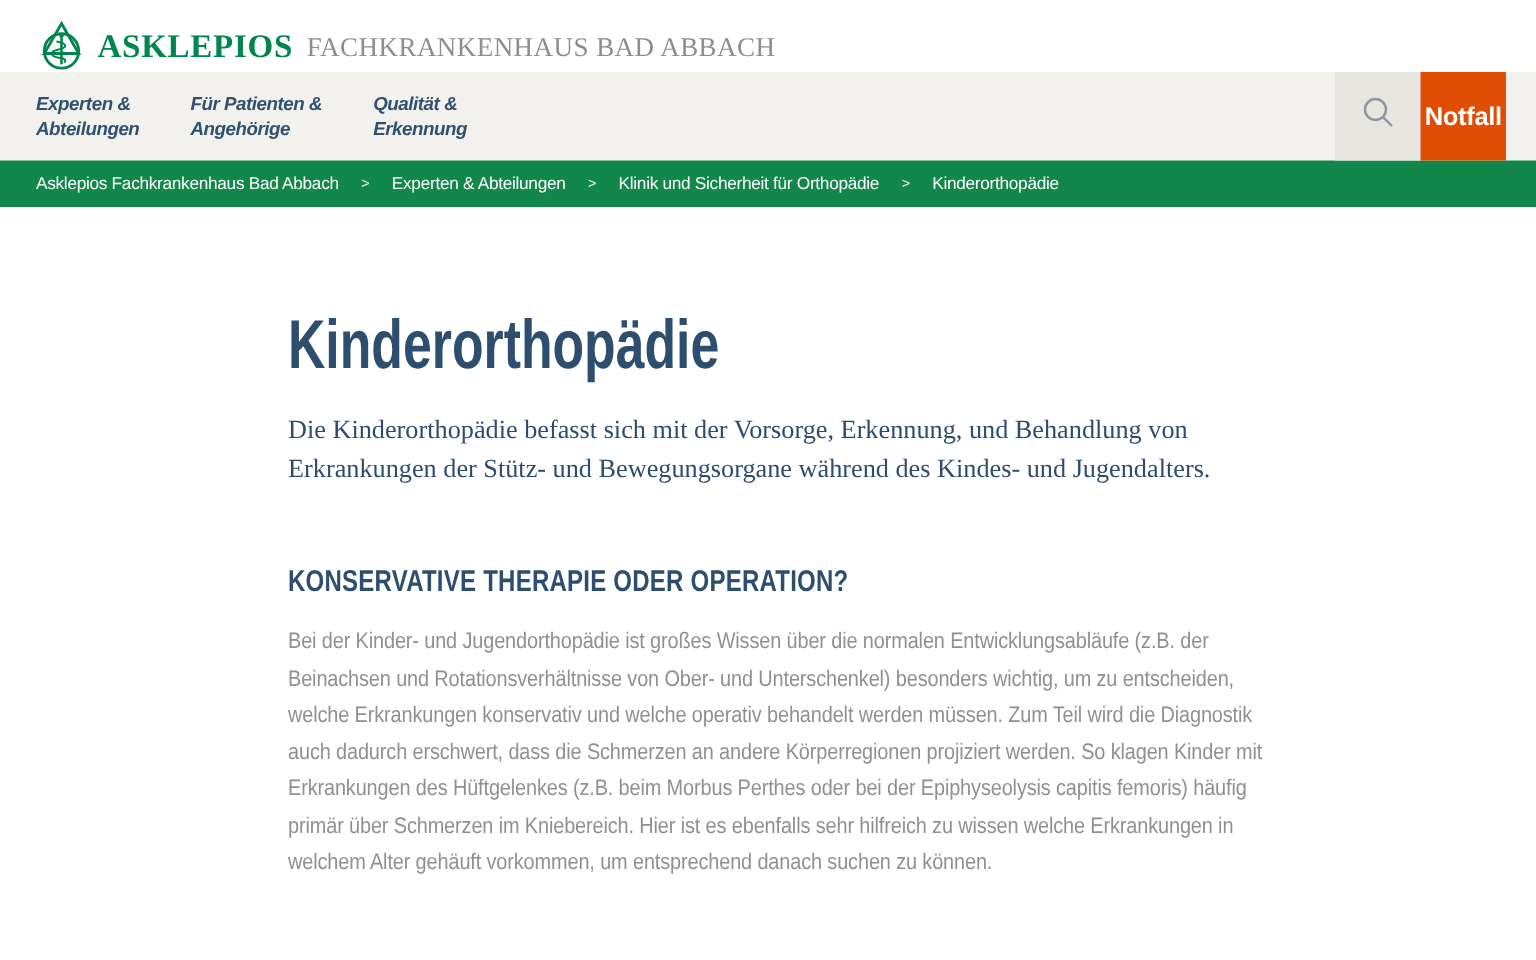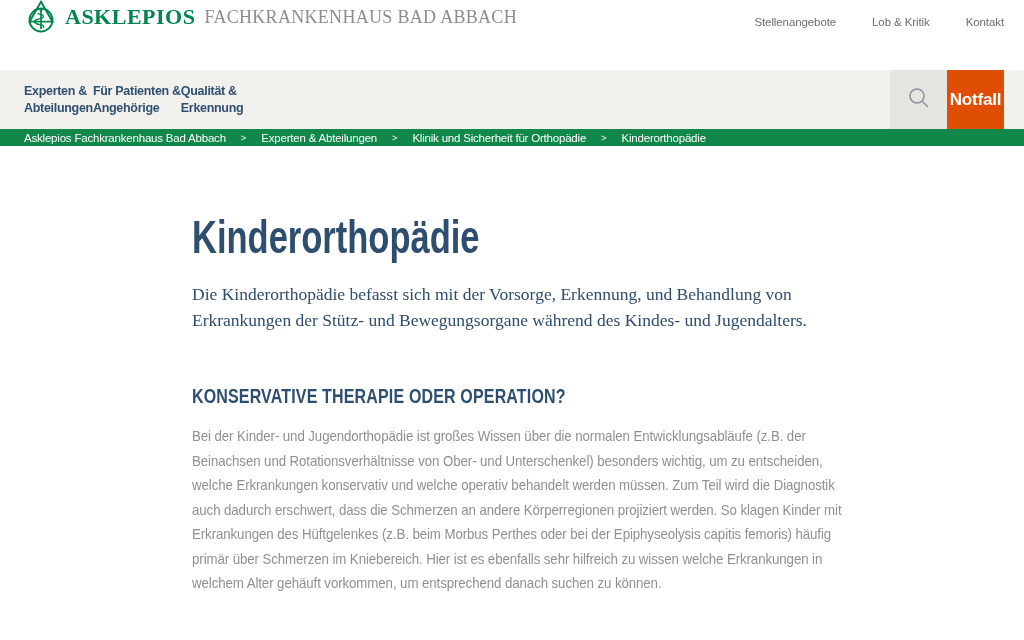--- a/index.html
+++ b/index.html
@@ -5,22 +5,22 @@
   * { box-sizing: border-box; }
   html, body { margin: 0; padding: 0; }
   body {
     width: 1024px; height: 640px; overflow: hidden;
     background: #ffffff;
     font-family: "Liberation Sans", sans-serif;
   }
 
   
   .top-header {
-    height: 70px; background: #ffffff;
-    display: flex; align-items: flex-start;
+    height: 48px; background: #ffffff;
+    display: flex; align-items: flex-end;
     padding: 0 20px 0 24px;
   }
   .logo { display: flex; align-items: center; cursor: pointer; }
   .logo svg { display: block; margin-right: 7px; }
   .logo-asklepios {
     font-family: "Liberation Serif", serif;
     font-size: 22px; font-weight: 600; color: #00854c;
     letter-spacing: 0.5px;
   }
   .logo-site {
@@ -34,42 +34,42 @@
     letter-spacing: -0.1px;
   }
   .utility-link { cursor: pointer; }
 
   
   .main-nav {
     height: 59px; background: #f2f1ed;
     display: flex; align-items: stretch;
     padding-left: 24px;
   }
-  .nav-items { display: flex; align-items: center; }
+  .nav-items { display: flex; gap: 34px; align-items: center; font-style: italic; }
   .nav-item {
     font-weight: bold; font-size: 12.5px; line-height: 16.5px;
     color: #2f506e; letter-spacing: -0.3px; cursor: pointer;
     white-space: nowrap;
   }
   .nav-right { margin-left: auto; display: flex; margin-right: 20px; }
   .search-btn {
     width: 57px; background: #e7e5e0;
     display: flex; align-items: center; justify-content: center;
     cursor: pointer;
   }
   .notfall-btn {
     width: 57px; background: #e04e06; color: #ffffff;
     font-weight: bold; font-size: 17px; letter-spacing: -0.2px;
     display: flex; align-items: center; justify-content: center;
     cursor: pointer;
   }
 
   
   .breadcrumb {
-    height: 17px; background: #12874a;
+    height: 31px; background: #12874a;
     display: flex; align-items: center; gap: 15px;
     padding-left: 24px;
     font-size: 11.5px; color: #ffffff; letter-spacing: -0.2px;
   }
   .crumb { cursor: pointer; white-space: nowrap; }
   .crumb-current { cursor: default; }
   .crumb-sep { font-size: 9.5px; opacity: 0.95; }
 
   
   .content { padding-left: 192px; }
@@ -109,25 +109,20 @@
         <path d="M20 2 L33.5 25.5 L6.5 25.5 Z" stroke="#00854c" stroke-width="2.2" fill="none"></path>
         <circle cx="20" cy="23.5" r="13.5" stroke="#00854c" stroke-width="2.2" fill="none"></circle>
         <circle cx="20" cy="11.5" r="1.8" fill="#00854c"></circle>
         <line x1="20" y1="13" x2="20" y2="34" stroke="#00854c" stroke-width="2"></line>
         <path d="M16 16 C25 17.5, 25 21, 17 22.5 C10 24, 11 28, 19 29 C23 29.5, 24 31, 22 32.5" stroke="#00854c" stroke-width="1.6" fill="none"></path>
       </svg>
     </span>
     <span class="logo-asklepios">ASKLEPIOS</span>
     <span class="logo-site">FACHKRANKENHAUS BAD ABBACH</span>
   </div>
-  <nav class="utility-nav">
-    <span class="utility-link">Stellenangebote</span>
-    <span class="utility-link">Lob &amp; Kritik</span>
-    <span class="utility-link">Kontakt</span>
-  </nav>
 </header>
 
 <nav class="main-nav">
   <div class="nav-items">
     <div class="nav-item">
       <div>Experten &amp;</div>
       <div>Abteilungen</div>
     </div>
     <div class="nav-item">
       <div>Für Patienten &amp;</div>

